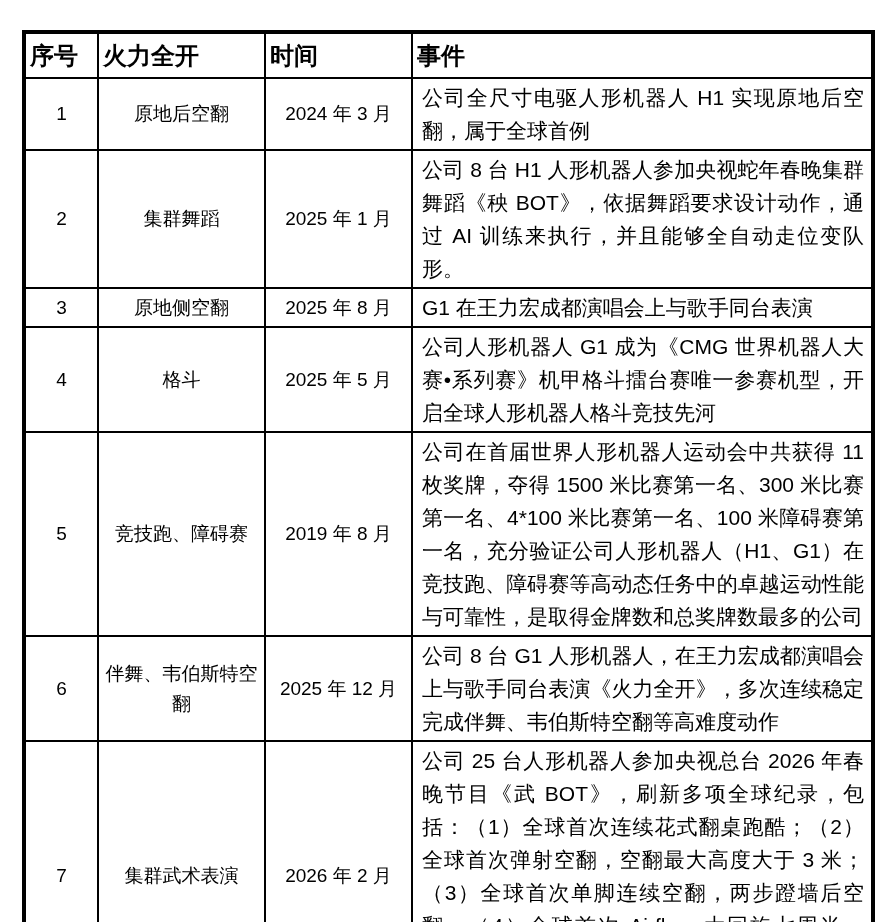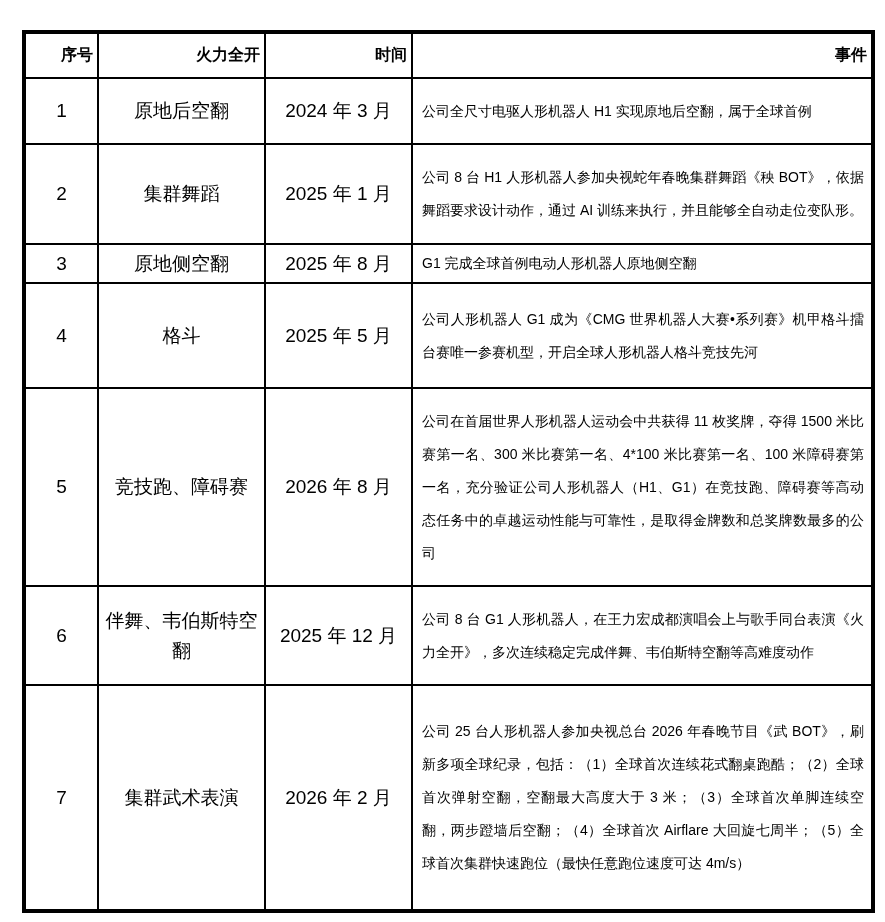--- a/index.html
+++ b/index.html
@@ -30,33 +30,33 @@
     border: 4px solid #000000;
   }
   table.doc-table th,
   table.doc-table td {
     border: 2px solid #000000;
     vertical-align: middle;
     box-sizing: border-box;
     word-break: break-word;
   }
   table.doc-table th {
-    font-size: 16px;
+    font-size: 24px;
     font-weight: bold;
-    text-align: right;
+    text-align: left;
     padding: 2px 4px;
   }
   td.c-no, td.c-action, td.c-time {
     font-size: 19px;
     text-align: center;
     line-height: 30px;
     padding: 2px 4px;
   }
   td.c-event {
-    font-size: 14px;
+    font-size: 21px;
     line-height: 33px;
     text-align: justify;
     text-justify: auto;
     padding: 2px 7px 2px 9px;
   }
   tr.hdr  { height: 46px; }
   tr.r1   { height: 66px; }
   tr.r2   { height: 100px; }
   tr.r3   { height: 38px; }
   tr.r4   { height: 105px; }
@@ -93,32 +93,32 @@
       <tr class="r2">
         <td class="c-no">2</td>
         <td class="c-action">集群舞蹈</td>
         <td class="c-time">2025 年 1 月</td>
         <td class="c-event">公司 8 台 H1 人形机器人参加央视蛇年春晚集群舞蹈《秧 BOT》，依据舞蹈要求设计动作，通过 AI 训练来执行，并且能够全自动走位变队形。</td>
       </tr>
       <tr class="r3">
         <td class="c-no">3</td>
         <td class="c-action">原地侧空翻</td>
         <td class="c-time">2025 年 8 月</td>
-        <td class="c-event">G1 完成全球首例电动人形机器人原地侧空翻</td>
+        <td class="c-event">G1 在王力宏成都演唱会上与歌手同台表演</td>
       </tr>
       <tr class="r4">
         <td class="c-no">4</td>
         <td class="c-action">格斗</td>
         <td class="c-time">2025 年 5 月</td>
         <td class="c-event">公司人形机器人 G1 成为《CMG 世界机器人大赛•系列赛》机甲格斗擂台赛唯一参赛机型，开启全球人形机器人格斗竞技先河</td>
       </tr>
       <tr class="r5">
         <td class="c-no">5</td>
         <td class="c-action">竞技跑、障碍赛</td>
-        <td class="c-time">2026 年 8 月</td>
+        <td class="c-time">2019 年 8 月</td>
         <td class="c-event">公司在首届世界人形机器人运动会中共获得 11 枚奖牌，夺得 1500 米比赛第一名、300 米比赛第一名、4*100 米比赛第一名、100 米障碍赛第一名，充分验证公司人形机器人（H1、G1）在竞技跑、障碍赛等高动态任务中的卓越运动性能与可靠性，是取得金牌数和总奖牌数最多的公司</td>
       </tr>
       <tr class="r6">
         <td class="c-no">6</td>
         <td class="c-action">伴舞、韦伯斯特空翻</td>
         <td class="c-time">2025 年 12 月</td>
         <td class="c-event">公司 8 台 G1 人形机器人，在王力宏成都演唱会上与歌手同台表演《火力全开》，多次连续稳定完成伴舞、韦伯斯特空翻等高难度动作</td>
       </tr>
       <tr class="r7">
         <td class="c-no">7</td>

